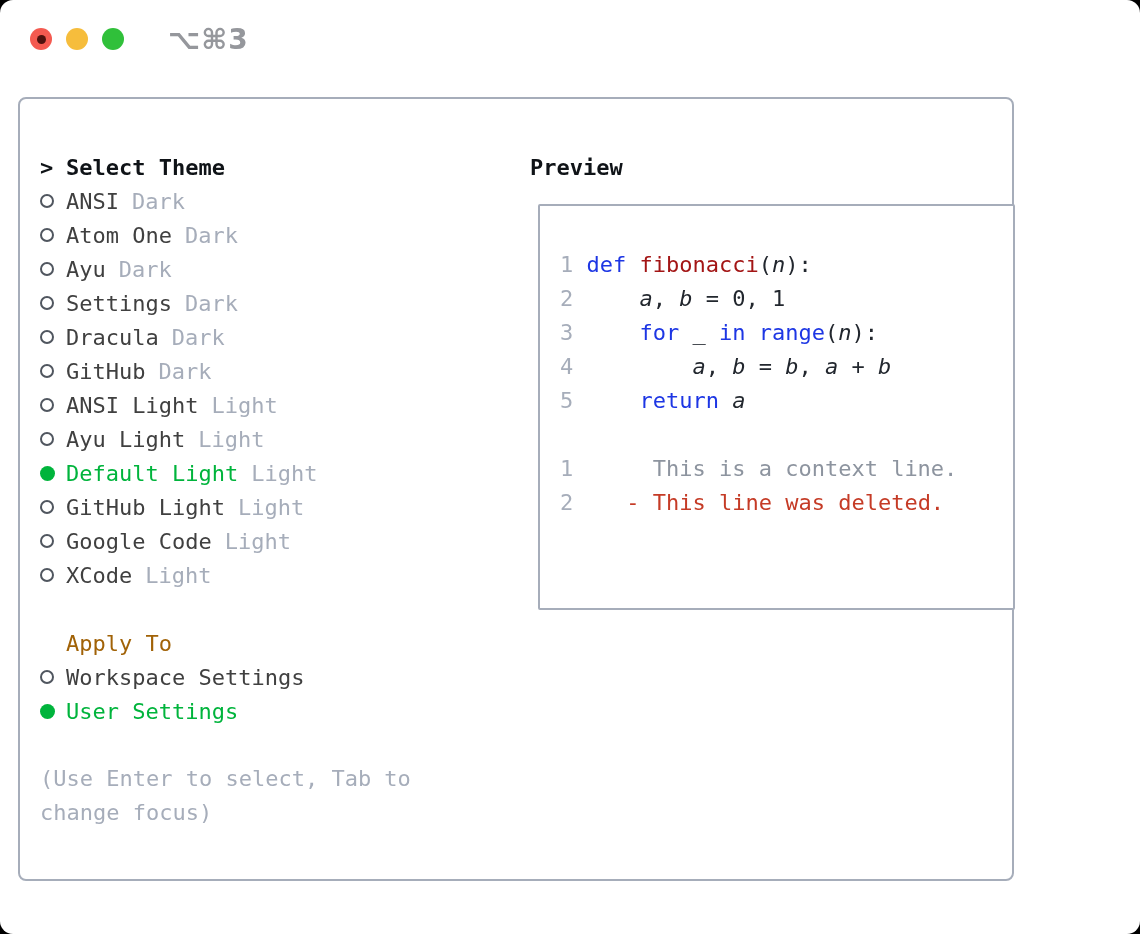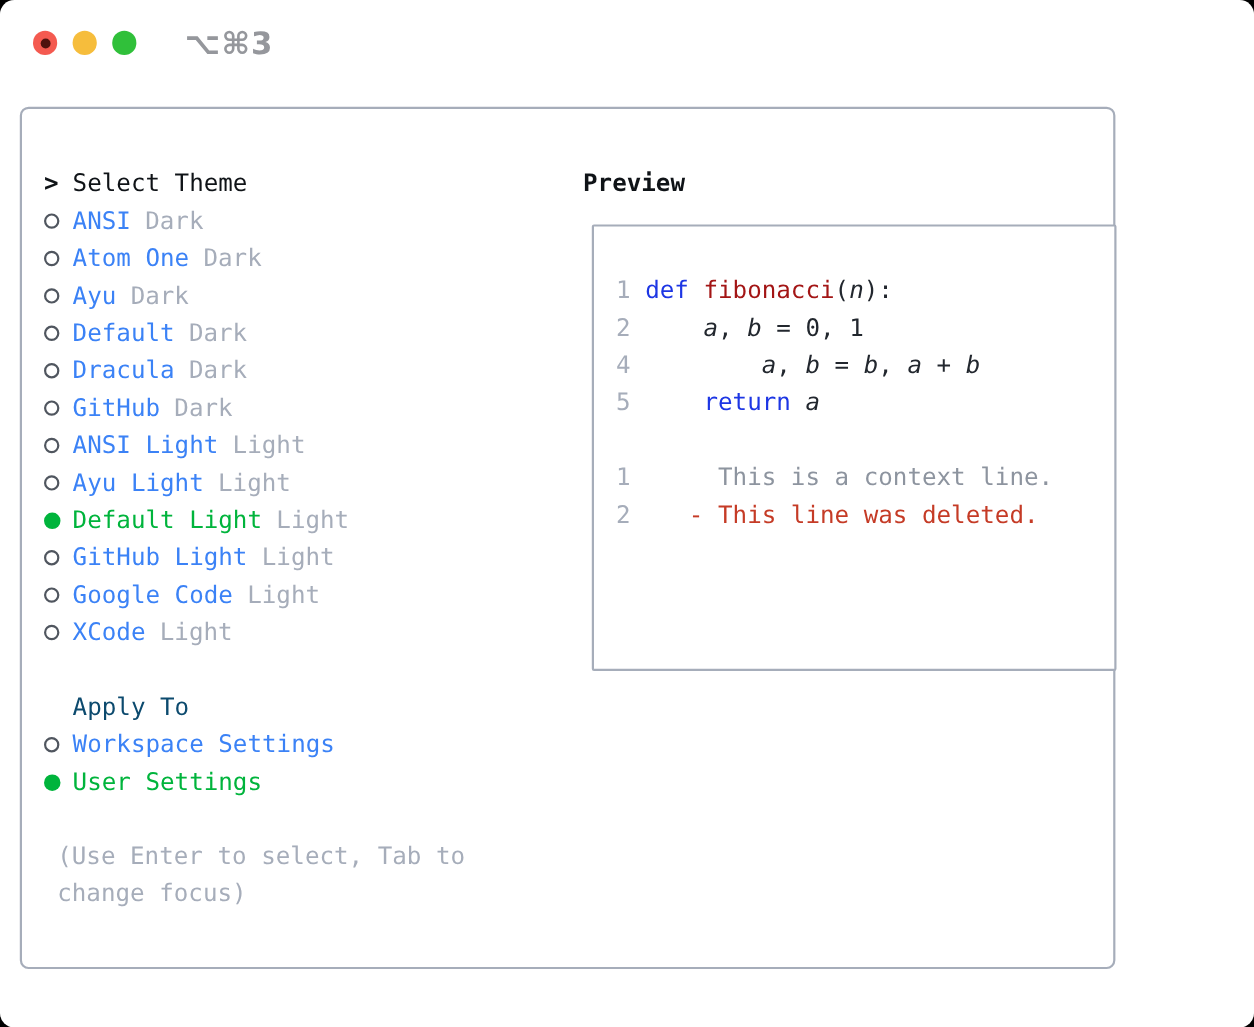--- a/index.html
+++ b/index.html
@@ -42,29 +42,29 @@
   .row{display:flex;align-items:center;height:34px;}
   .marker{width:26px;flex:none;display:flex;align-items:center;}
   .cursor-glyph{font-weight:bold;color:#0f1317;font-size:22px;}
   .ring{
     width:10px;height:10px;border:2px solid #50565f;border-radius:50%;
   }
   .dot-sel{
     width:15px;height:15px;border-radius:50%;
     background:var(--accent,#00b43c);
   }
-  .h-label{font-weight:normal;color:#0f1317;}
-  .t-name{color:#3b82f6;}
+  .h-label{font-weight:bold;color:#0f1317;}
+  .t-name{color:#404040;}
   .t-name.selected{color:var(--accent,#00b43c);}
   .variant{color:var(--muted,#a6adba);margin-left:13px;}
-  .apply-label{color:#0c4a6e;}
+  .apply-label{color:#a16207;}
   .spacer{height:34px;}
   .hint{
     color:var(--muted,#a6adba);
-    max-width:434px;line-height:34px;font-size:22px;margin-left:12px;
+    max-width:434px;line-height:34px;font-size:22px;
   }
   
   .right-col{position:absolute;left:510px;top:51px;font-size:22px;}
   .preview-title{
     height:34px;display:flex;align-items:center;
     font-weight:bold;color:#0f1317;
   }
   .preview-box{
     margin-top:20px;margin-left:8px;
     width:477px;height:406px;box-sizing:border-box;
@@ -127,21 +127,21 @@
             <span class="marker">
               <span class="ring"></span>
             </span>
             <span class="t-name">Ayu</span>
             <span class="variant">Dark</span>
           </div>
           <div class="row">
             <span class="marker">
               <span class="ring"></span>
             </span>
-            <span class="t-name">Default</span>
+            <span class="t-name">Settings</span>
             <span class="variant">Dark</span>
           </div>
           <div class="row">
             <span class="marker">
               <span class="ring"></span>
             </span>
             <span class="t-name">Dracula</span>
             <span class="variant">Dark</span>
           </div>
           <div class="row">
@@ -221,20 +221,21 @@
 
       <div class="hint">(Use Enter to select, Tab to change focus)</div>
     </div>
 
     <div class="right-col">
       <div class="preview-title">Preview</div>
       <div class="preview-box">
         <div id="preview-code">
             <div class="code-line"><span class="ln">1</span><span class="tx"> </span><span class="kw">def</span><span class="tx"> </span><span class="fn">fibonacci</span><span class="tx">(</span><span class="var">n</span><span class="tx">):</span></div>
             <div class="code-line"><span class="ln">2</span><span class="tx">     </span><span class="var">a</span><span class="tx">, </span><span class="var">b</span><span class="tx"> = 0, 1</span></div>
+            <div class="code-line"><span class="ln">3</span><span class="tx">     </span><span class="kw">for</span><span class="tx"> _ </span><span class="kw">in</span><span class="tx"> </span><span class="kw">range</span><span class="tx">(</span><span class="var">n</span><span class="tx">):</span></div>
             <div class="code-line"><span class="ln">4</span><span class="tx">         </span><span class="var">a</span><span class="tx">, </span><span class="var">b</span><span class="tx"> = </span><span class="var">b</span><span class="tx">, </span><span class="var">a</span><span class="tx"> + </span><span class="var">b</span></div>
             <div class="code-line"><span class="ln">5</span><span class="tx">     </span><span class="kw">return</span><span class="tx"> </span><span class="var">a</span></div>
             <div class="code-line"></div>
             <div class="code-line"><span class="ln">1</span><span class="ctx">      This is a context line.</span></div>
             <div class="code-line"><span class="ln">2</span><span class="tx">    </span><span class="del">- This line was deleted.</span></div>
           </div>
       </div>
     </div>
 
   </div>

